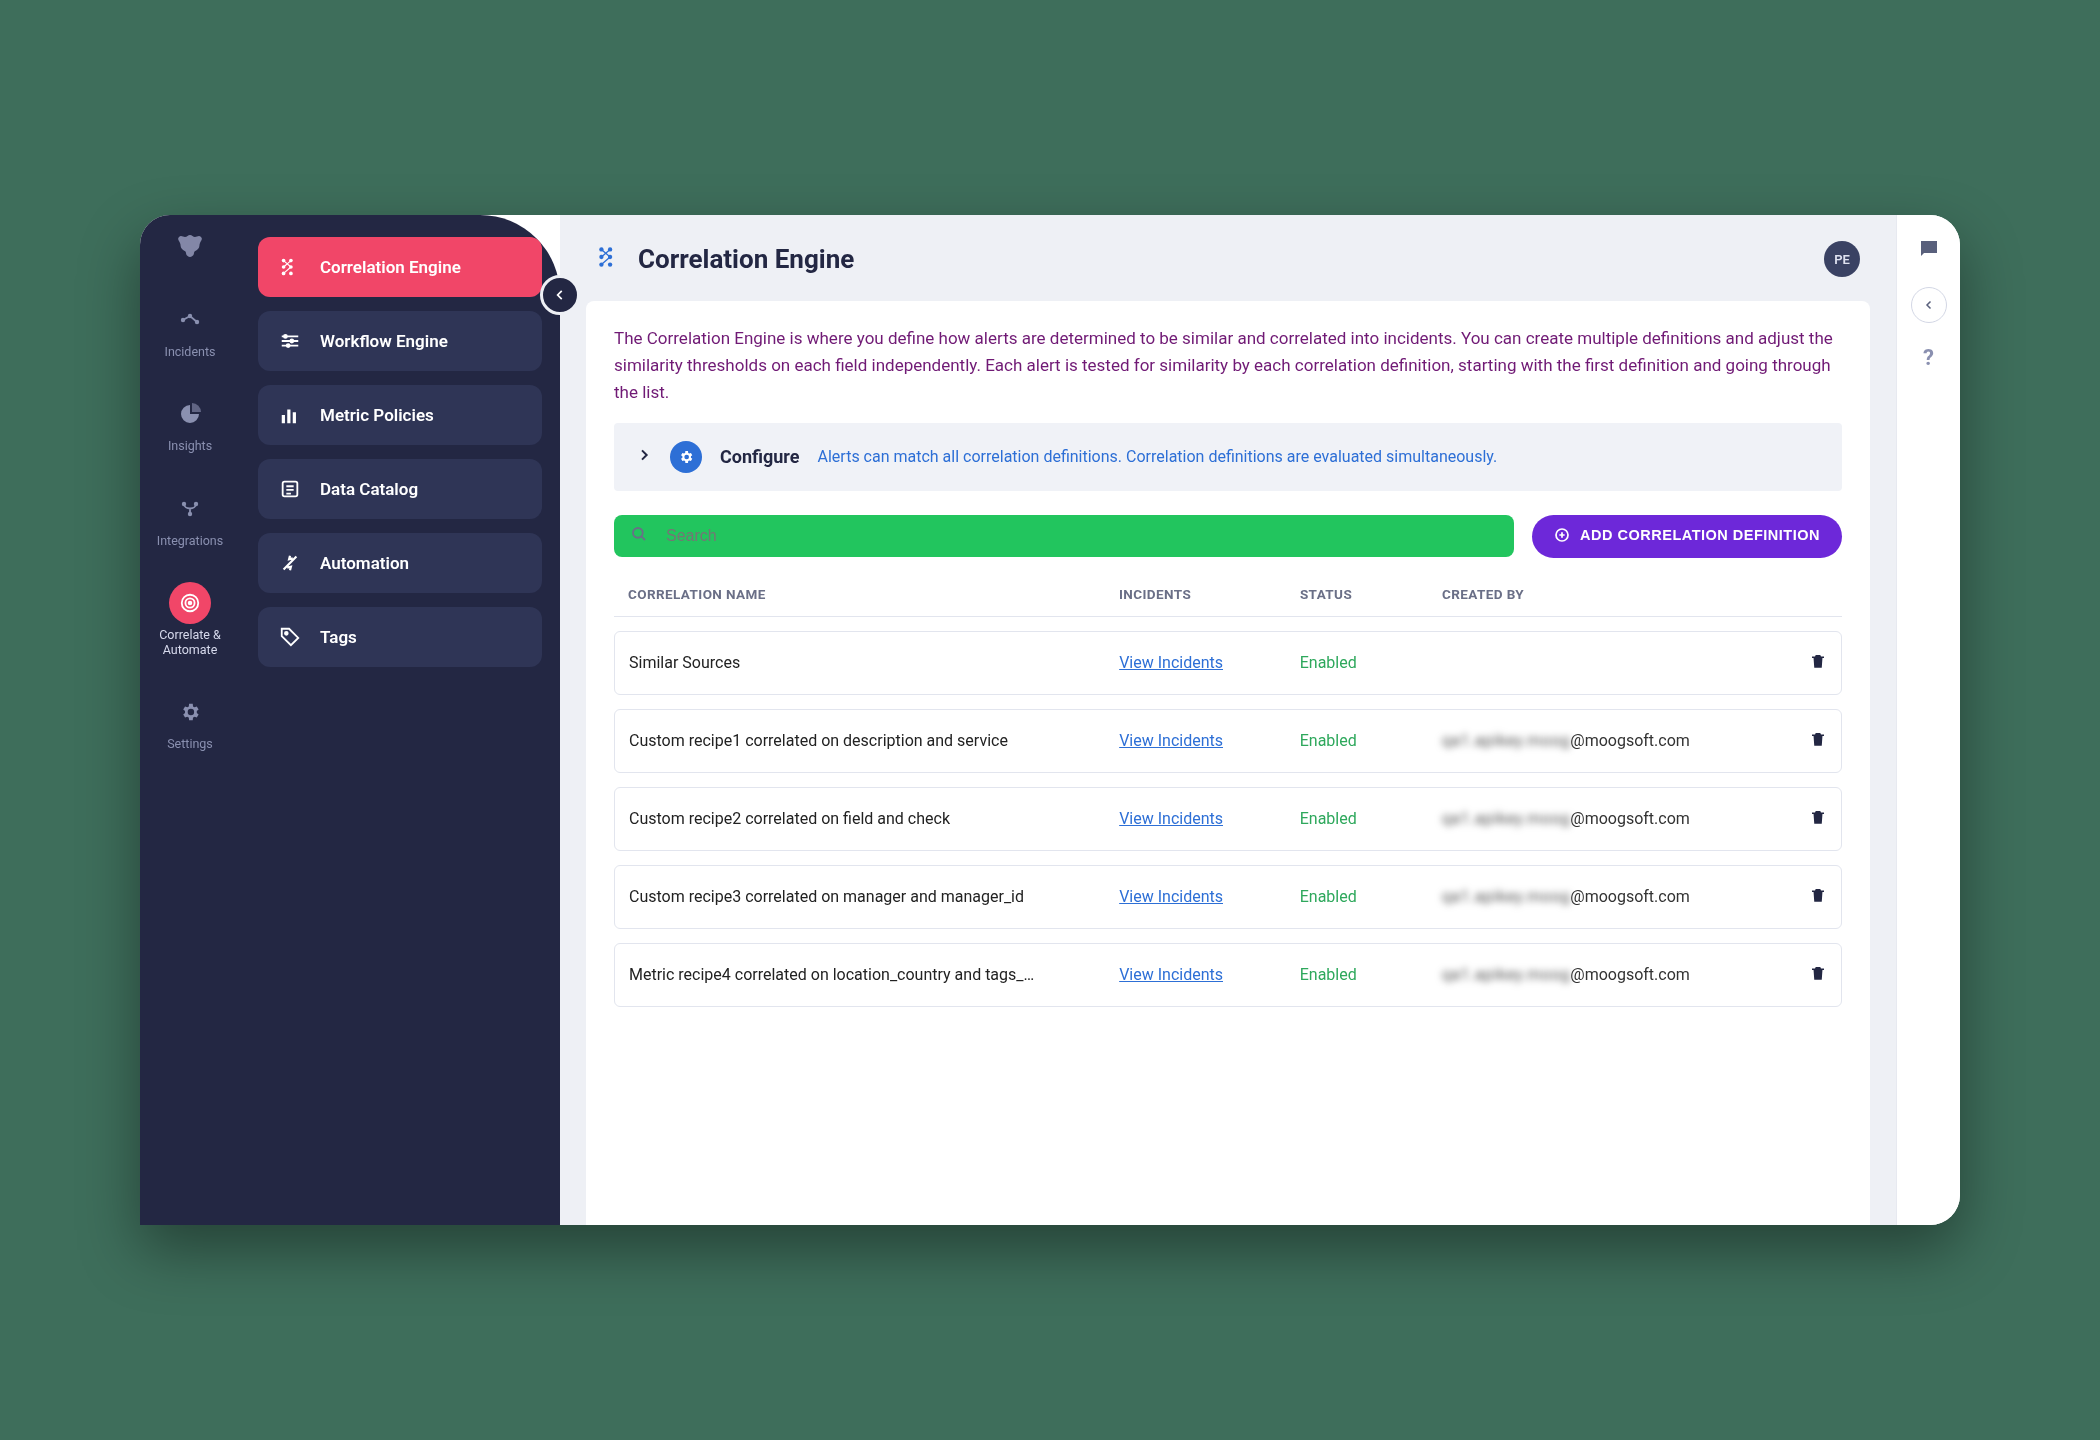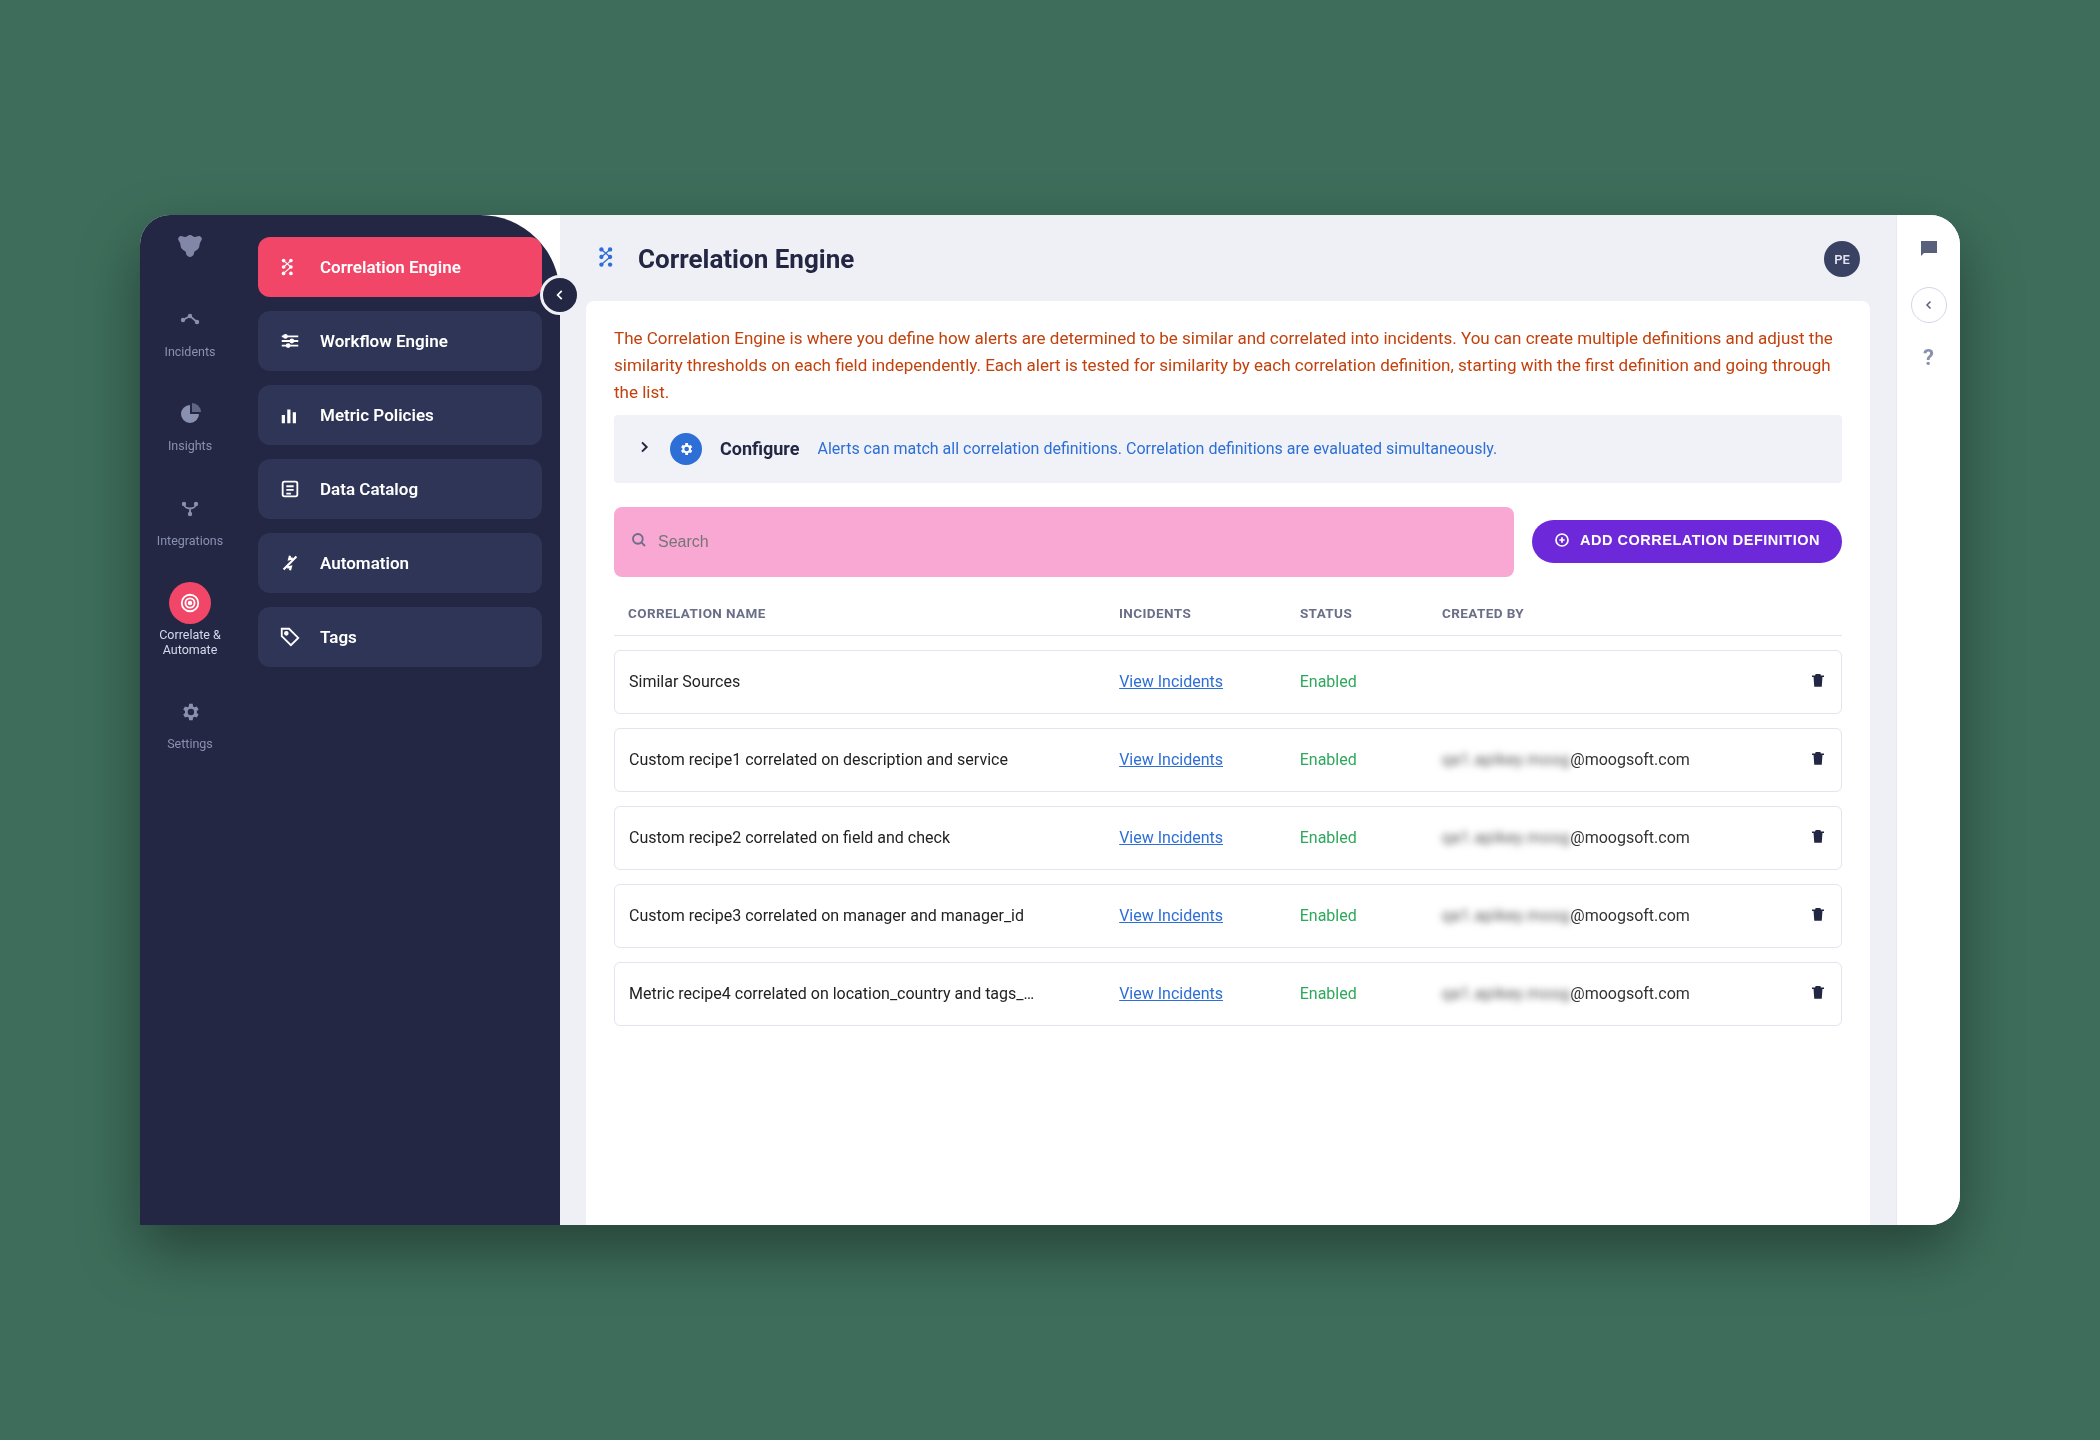--- a/index.html
+++ b/index.html
@@ -145,22 +145,22 @@
     border-radius: 8px 8px 0 0;
     padding: 24px 28px 0 28px;
     flex: 1;
     overflow: hidden;
     display: flex;
     flex-direction: column;
   }
   .description {
     font-size: 17px;
     line-height: 1.6;
-    color: #c2410c;
-    margin-bottom: 8px;
+    color: #701a75;
+    margin-bottom: 16px;
   }
   .configure-bar {
     background: #f0f2f7;
     border-radius: 4px;
     padding: 18px 22px;
     display: flex;
     align-items: center;
     gap: 18px;
     margin-bottom: 24px;
   }
@@ -184,26 +184,26 @@
     justify-content: center;
   }
   .search-row {
     display: flex;
     align-items: center;
     gap: 18px;
     margin-bottom: 28px;
   }
   .search-box {
     flex: 1;
-    background: #f9a8d4;
+    background: #22c55e;
     border-radius: 8px;
     display: flex;
     align-items: center;
-    padding: 24px 16px;
-    gap: 10px;
+    padding: 10px 16px;
+    gap: 18px;
     color: #6a6f87;
   }
   .search-box input {
     border: none;
     background: transparent;
     font-size: 16px;
     outline: none;
     flex: 1;
     color: #333;
   }

